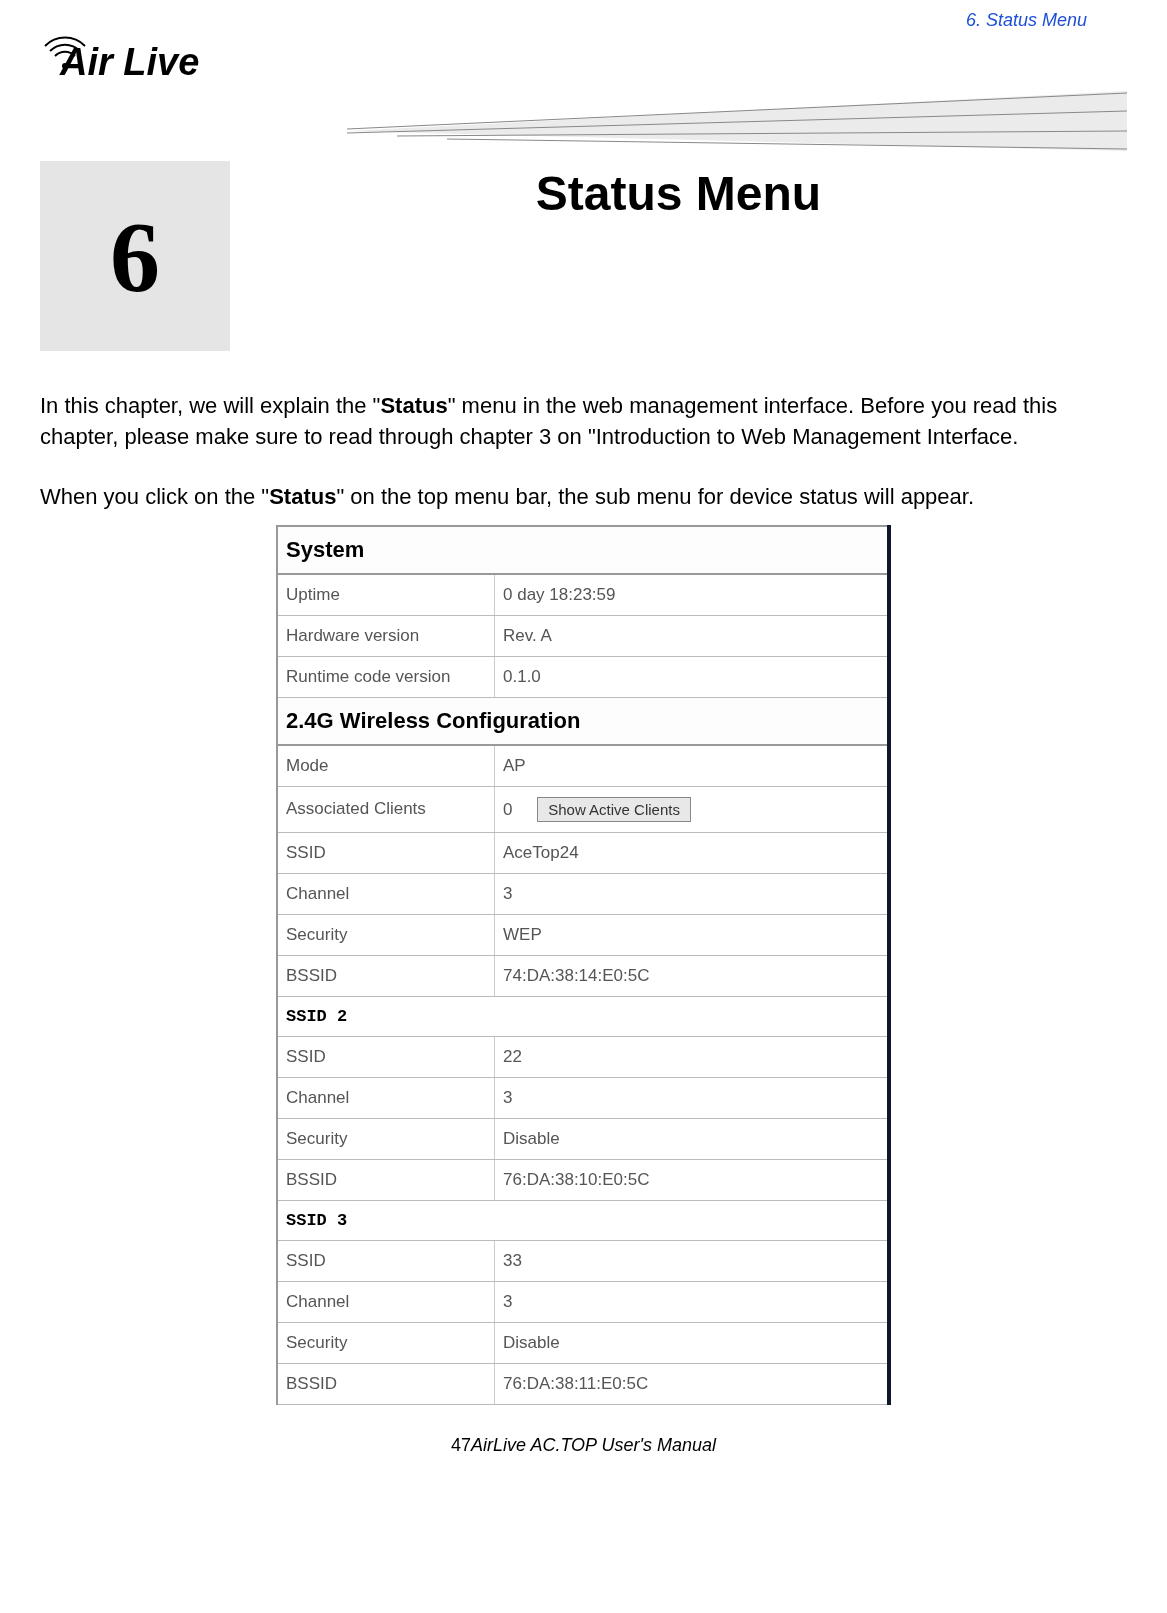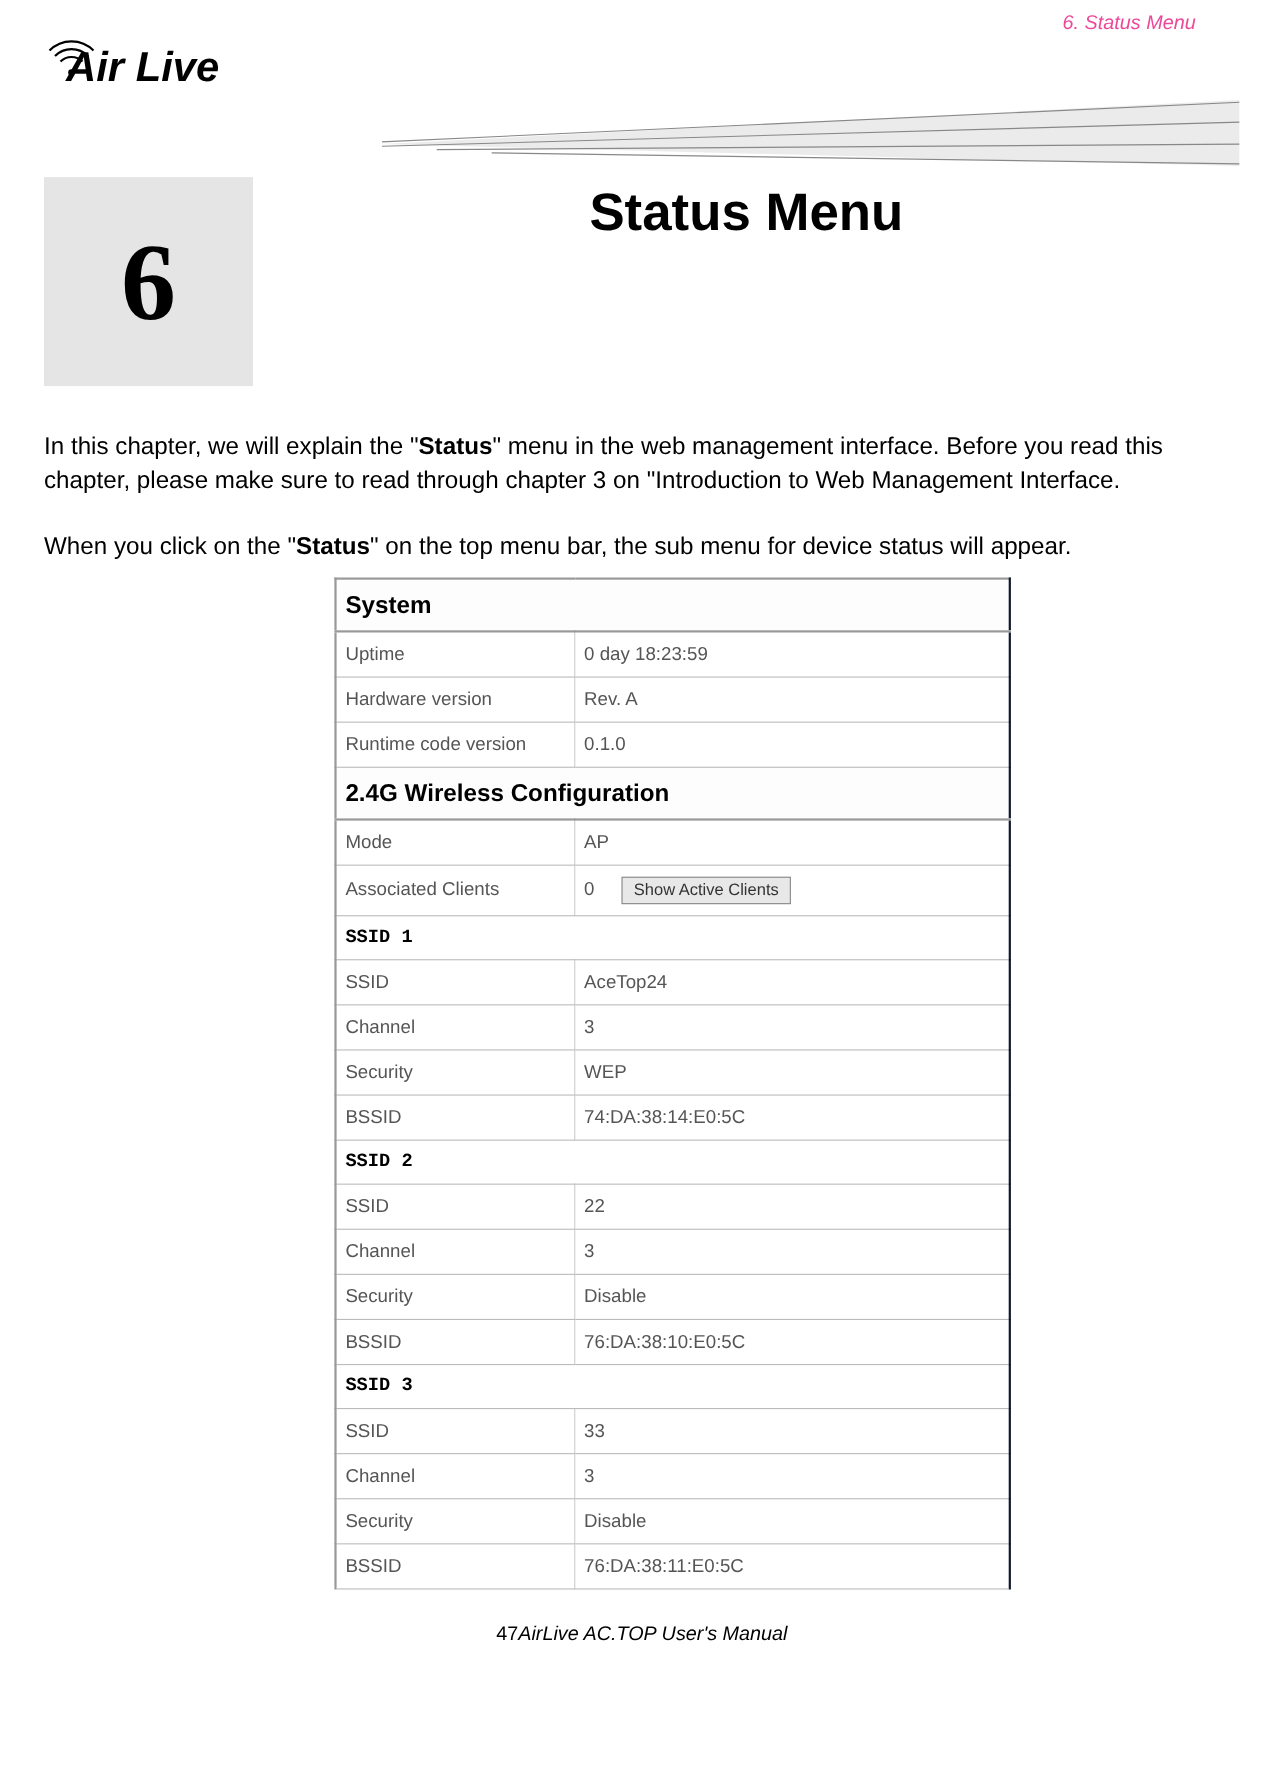--- a/index.html
+++ b/index.html
@@ -10,21 +10,21 @@
       background: #fff;
     }
     .page {
       position: relative;
       padding: 10px 40px 30px 40px;
     }
     .header-right {
       text-align: right;
       font-style: italic;
       font-size: 18px;
-      color: #ec4899;
+      color: #1d4ed8;
       padding-right: 40px;
     }
     .logo-area {
       position: relative;
       height: 90px;
     }
     .logo {
       font-style: italic;
       font-weight: bold;
       font-size: 38px;
@@ -114,22 +114,21 @@
       position: relative;
       vertical-align: middle;
       margin-right: 6px;
       background: radial-gradient(circle, #5a7fc9 30%, transparent 32%);
     }
     .info-table {
       border-collapse: collapse;
       width: 100%;
       border-top: 2px solid #999;
       border-left: 2px solid #999;
-      border-right: 2px solid #0f172a;
-      margin-left: 28px;
+      border-right: 4px solid #0f172a;
     }
     .info-table td {
       border-bottom: 1px solid #bbb;
       padding: 10px 8px;
       font-size: 17px;
       color: #555;
       font-family: Arial, sans-serif;
     }
     .info-table td.label-cell {
       width: 200px;
@@ -237,23 +236,20 @@
       </tr>
       <tr>
         <td class="label-cell">Associated Clients</td>
         <td>
           <span>0</span>
           <button class="active-btn">Show Active Clients</button>
         </td>
       </tr>
 
       <tr>
-            <td class="group-row" colspan="2">SSID 1</td>
-          </tr>
-      <tr>
         <td class="label-cell">SSID</td>
         <td>AceTop24</td>
       </tr>
       <tr>
         <td class="label-cell">Channel</td>
         <td>3</td>
       </tr>
       <tr>
         <td class="label-cell">Security</td>
         <td>WEP</td>

